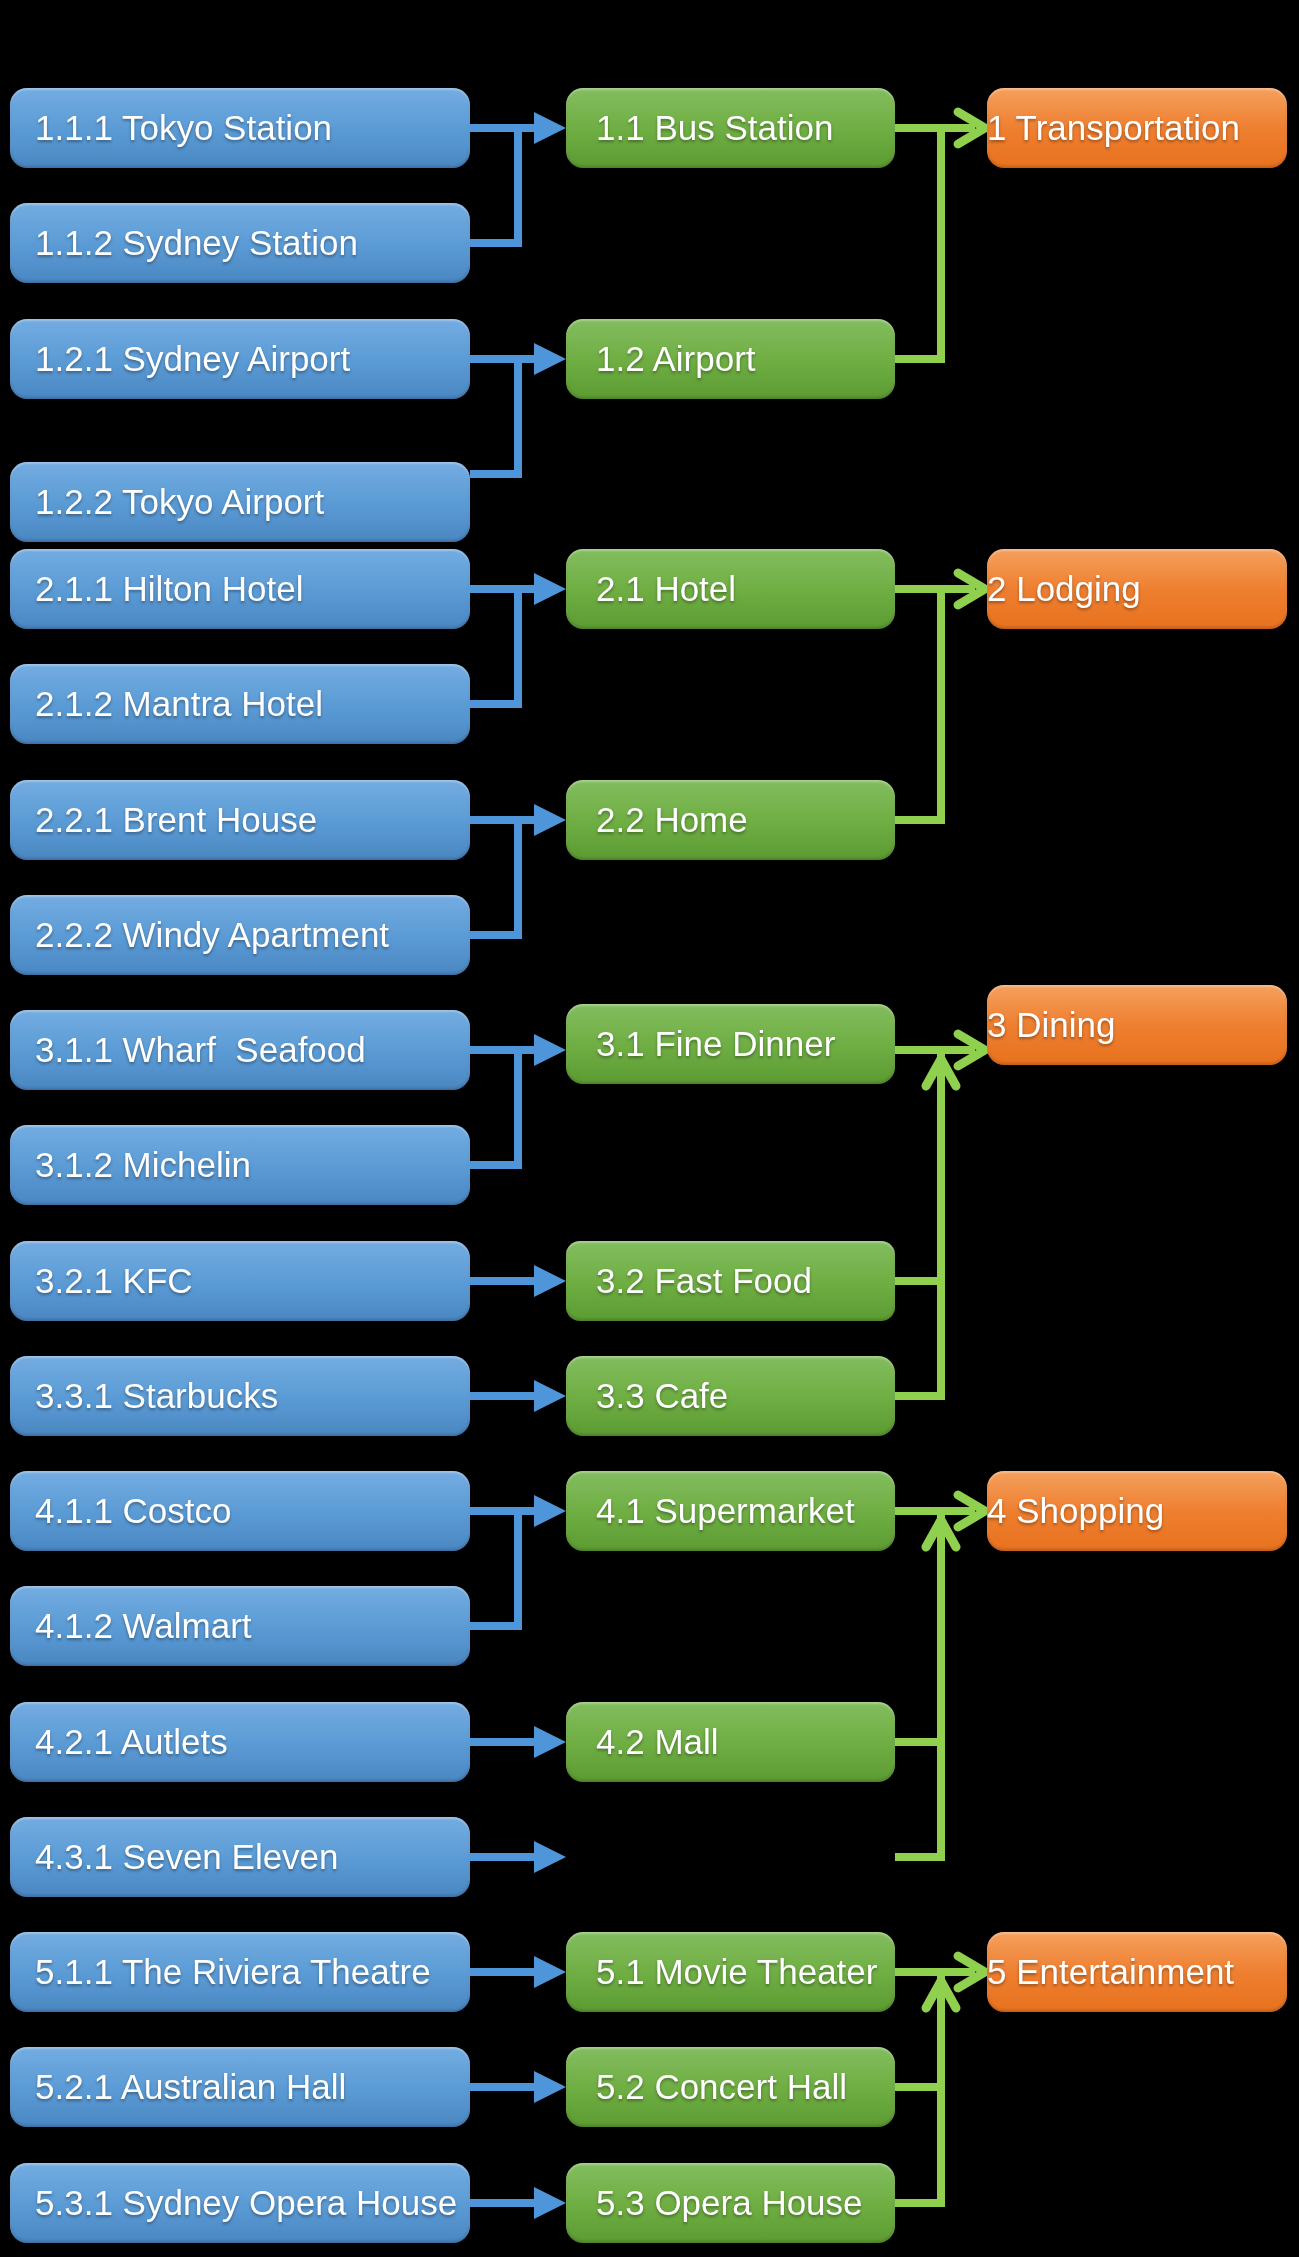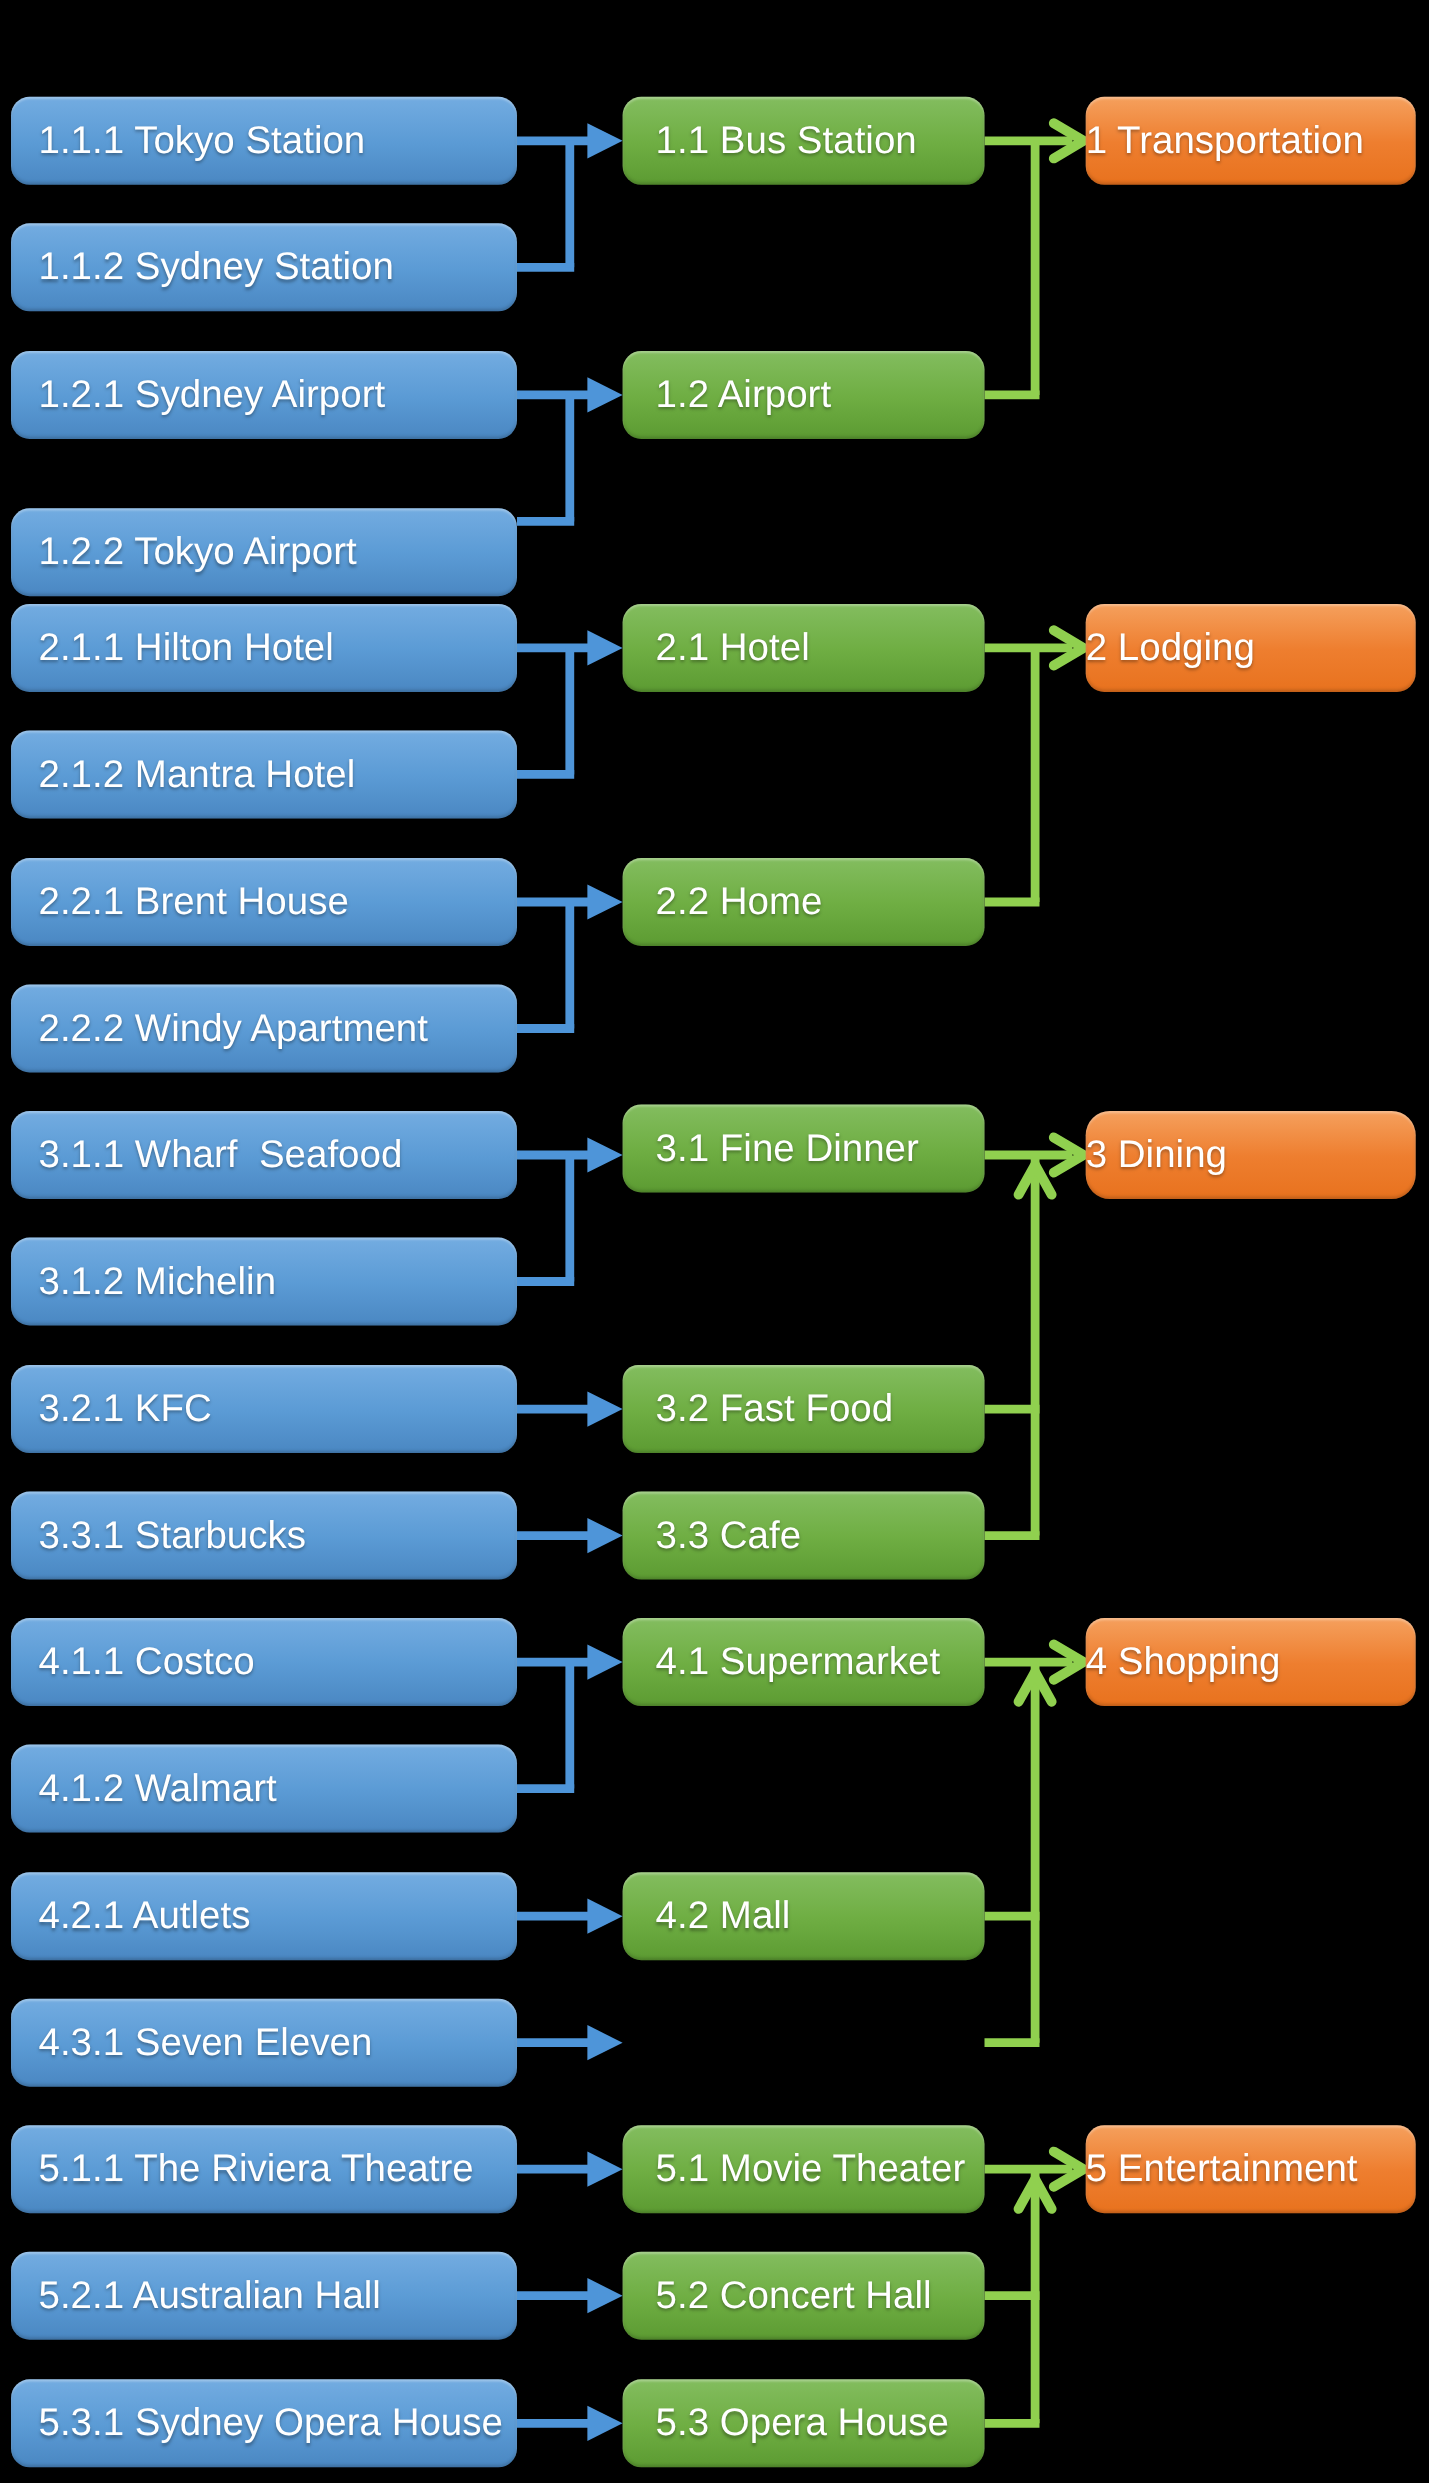--- a/index.html
+++ b/index.html
@@ -107,21 +107,21 @@
     <div class="node l3" style="top: 895px;"><span>2.2.2 Windy Apartment</span></div>
     <div class="node l2" style="top: 780px;"><span>2.2 Home</span></div>
     <div class="node l1" style="top: 549px;"><span>2 Lodging</span></div>
     <div class="node l3" style="top: 1010px;"><span>3.1.1 Wharf  Seafood</span></div>
     <div class="node l3" style="top: 1125px;"><span>3.1.2 Michelin</span></div>
     <div class="node l2" style="top: 974px; margin-top: 30px;"><span>3.1 Fine Dinner</span></div>
     <div class="node l3" style="top: 1241px;"><span>3.2.1 KFC</span></div>
     <div class="node l2" style="top: 1241px; border-radius: 14px;"><span>3.2 Fast Food</span></div>
     <div class="node l3" style="top: 1356px;"><span>3.3.1 Starbucks</span></div>
     <div class="node l2" style="top: 1356px;"><span>3.3 Cafe</span></div>
-    <div class="node l1" style="top: 1010px; border-radius: 22px;"><span>3 Dining</span></div>
+    <div class="node l1" style="top: 985px;"><span>3 Dining</span></div>
     <div class="node l3" style="top: 1471px;"><span>4.1.1 Costco</span></div>
     <div class="node l3" style="top: 1586px;"><span>4.1.2 Walmart</span></div>
     <div class="node l2" style="top: 1471px;"><span>4.1 Supermarket</span></div>
     <div class="node l3" style="top: 1702px;"><span>4.2.1 Autlets</span></div>
     <div class="node l2" style="top: 1702px;"><span>4.2 Mall</span></div>
     <div class="node l3" style="top: 1817px;"><span>4.3.1 Seven Eleven</span></div>
     <div class="node l1" style="top: 1471px;"><span>4 Shopping</span></div>
     <div class="node l3" style="top: 1932px;"><span>5.1.1 The Riviera Theatre</span></div>
     <div class="node l2" style="top: 1932px;"><span>5.1 Movie Theater</span></div>
     <div class="node l3" style="top: 2047px;"><span>5.2.1 Australian Hall</span></div>

